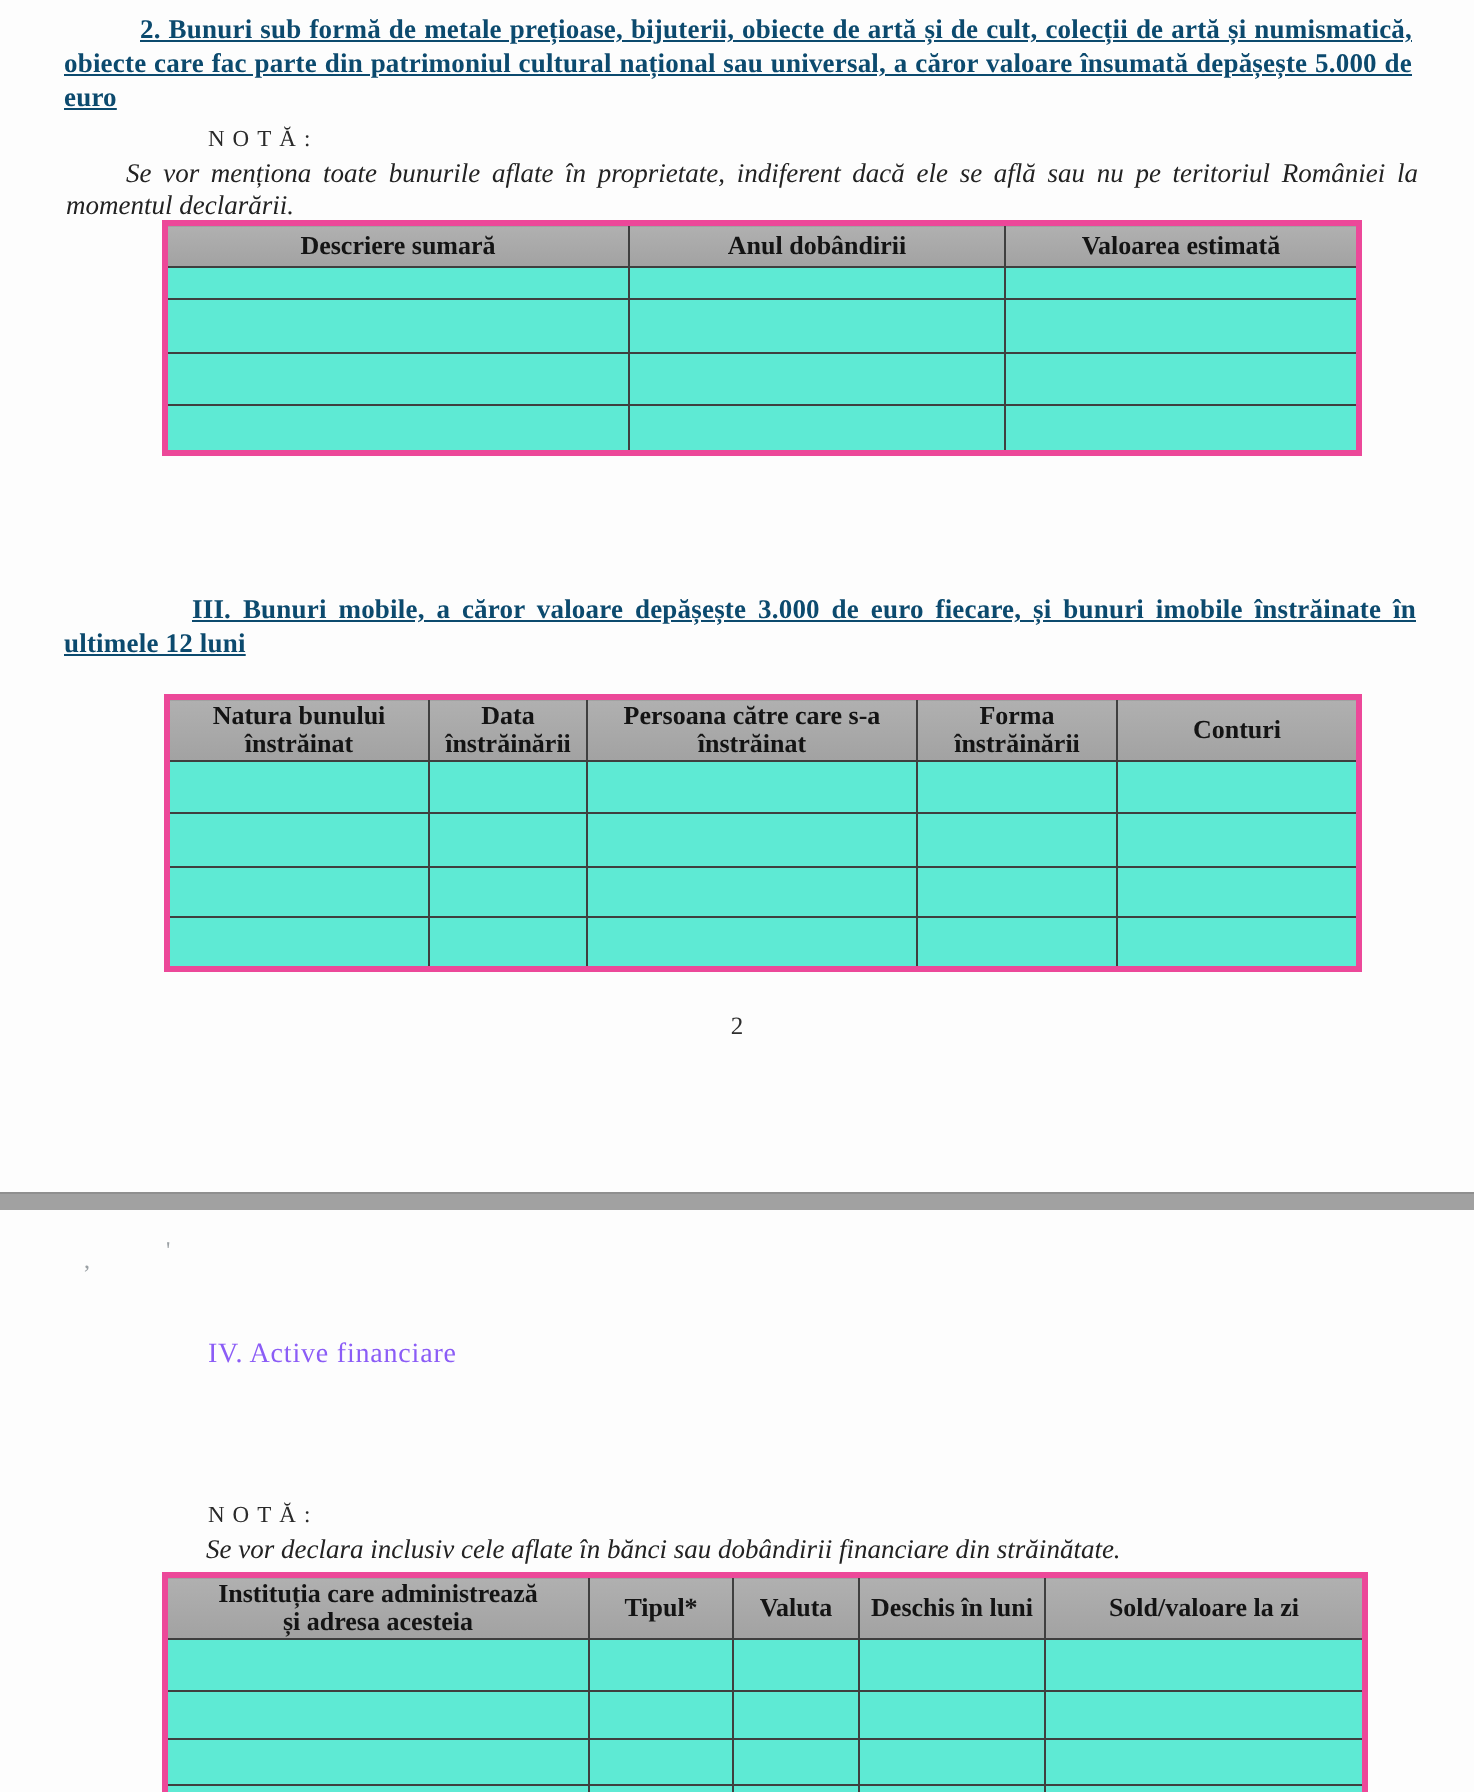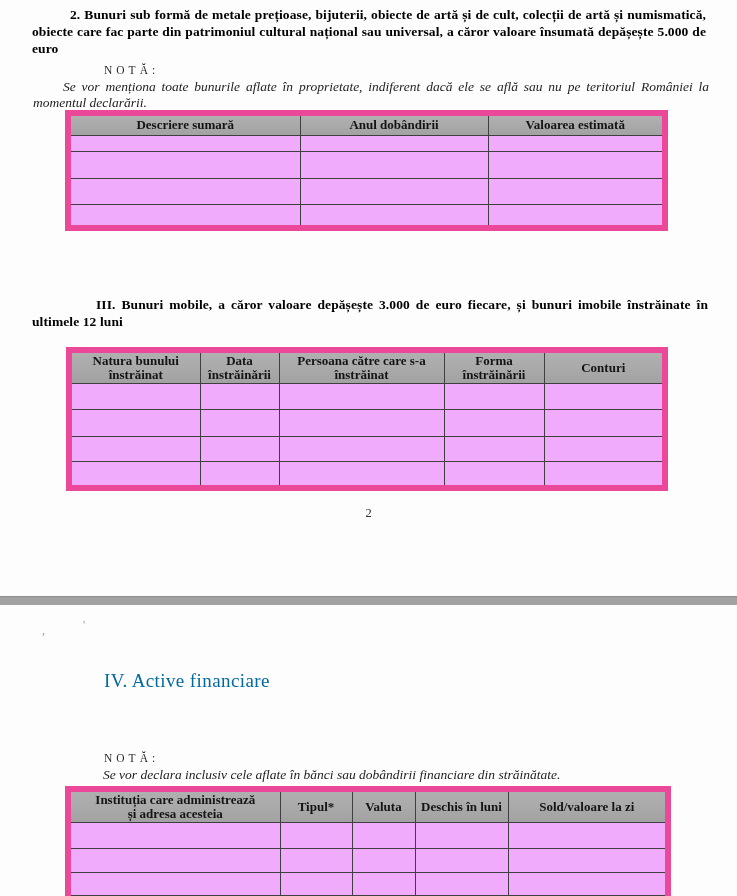--- a/index.html
+++ b/index.html
@@ -13,36 +13,36 @@
   #page1{top:0;height:592px;}
   #page2{top:605px;height:291px;}
   .scan-separator{
     position:absolute;left:0;top:596px;width:737px;height:9px;
     background:#a1a1a1;border-top:1px solid #8f8f8f;border-bottom:1px solid #949494;
   }
   .para{
     position:absolute;text-align:justify;
     font-size:13.5px;line-height:17px;letter-spacing:.1px;
   }
-  .bold{font-weight:700;color:#000000;}
+  .bold{font-weight:700;color:#0c4a6e;text-decoration:underline;}
   .nota-label{
     position:absolute;font-size:11.5px;letter-spacing:4px;color:#2a2a2a;
     font-family:"Liberation Serif", serif;
   }
   .nota-text{position:absolute;font-size:13.5px;line-height:16px;color:#222;text-align:justify;font-style:italic;}
   .heading-faded{
-    position:absolute;font-size:19px;color:#0369a1;letter-spacing:.4px;
+    position:absolute;font-size:14px;color:#8b5cf6;letter-spacing:.4px;
   }
   .page-number{
     position:absolute;left:0;width:737px;text-align:center;
     font-size:12.5px;color:#2e2e2e;
   }
   table.doc{
     position:absolute;border-collapse:collapse;table-layout:fixed;
-    border:6px solid #ec4899;background:#f0abfc;
+    border:3px solid #ec4899;background:#5eead4;margin-left:16px;
   }
   table.doc th, table.doc td{
     border:1px solid #3f3f3f;padding:1px 3px;box-sizing:border-box;
     overflow:hidden;
   }
   table.doc th{
     background:linear-gradient(#b0b0b0,#a2a2a2);
     font-size:13px;font-weight:700;color:#141414;text-align:center;
     line-height:14px;white-space:pre-line;vertical-align:middle;
   }

